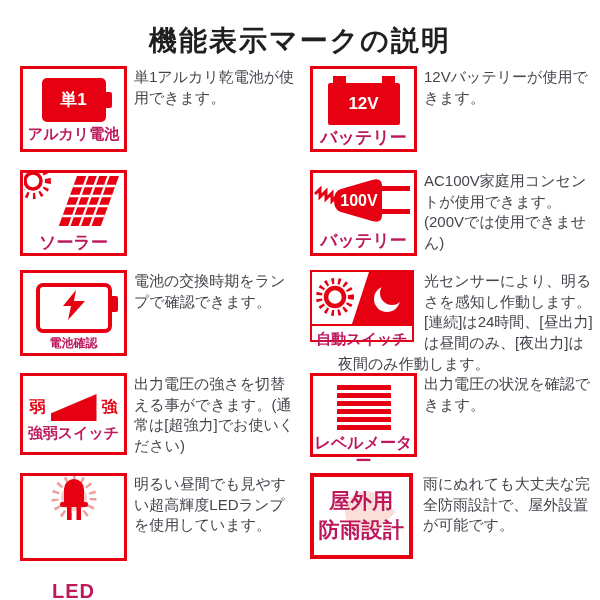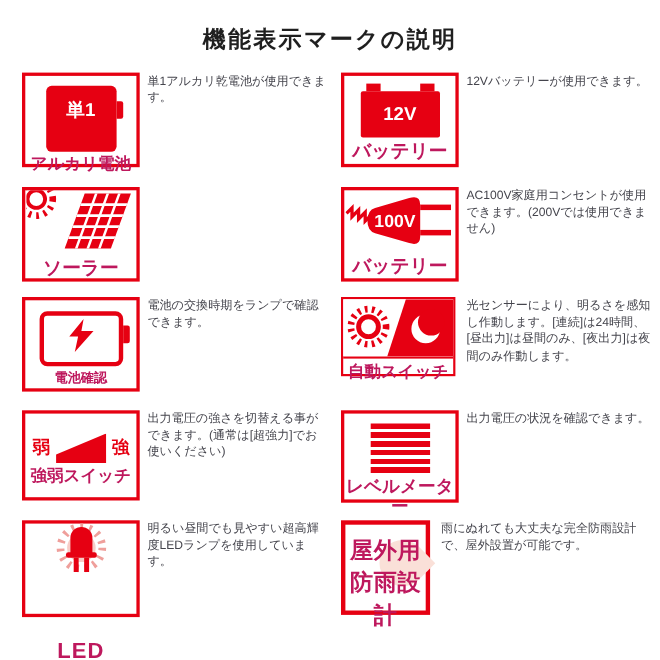--- a/index.html
+++ b/index.html
@@ -1,29 +1,29 @@
 <!DOCTYPE html>
 <html><head>
 <meta charset="utf-8">
 <style>
   html,body{margin:0;padding:0;background:#fff;}
   #page{position:relative;width:600px;height:600px;background:#fff;overflow:hidden;
         font-family:"Liberation Sans","DejaVu Sans",sans-serif;}
   .title{position:absolute;top:22px;left:0;right:0;text-align:center;
-         font-size:21px;font-weight:bold;color:#1f1f1f;letter-spacing:2px;}
+         font-size:28px;font-weight:bold;color:#1f1f1f;letter-spacing:2px;}
   .cell{position:absolute;}
   .c-l{left:20px;width:278px;}
   .c-r{left:310px;width:288px;}
   .r1{top:66px;} .r2{top:170px;} .r3{top:270px;} .r4{top:373px;} .r5{top:473px;}
   .iconbox{float:left;width:107px;height:86px;margin-right:7px;border:3px solid #e60012;
            background:#fff;box-sizing:border-box;text-align:center;position:relative;}
-  .desc{margin:0;padding-top:1px;font-size:11px;line-height:1.38;color:#45454d;padding-left:28px;}
+  .desc{margin:0;padding-top:1px;font-size:15px;line-height:1.38;color:#45454d;padding-left:28px;}
   .icon-label{color:#be185d;font-weight:bold;line-height:1.1;}
   
-  .aa-batt{margin:9px auto 0;width:64px;height:60px;background:#e60012;border-radius:5px;
+  .aa-batt{margin:9px auto 0;width:64px;height:44px;background:#e60012;border-radius:5px;
            position:relative;color:#fff;font-weight:bold;font-size:17px;line-height:44px;}
   .aa-nub{position:absolute;right:-6px;top:14px;width:6px;height:16px;background:#e60012;border-radius:0 2px 2px 0;}
   
   .car-batt{margin:14px auto 0;width:72px;height:42px;background:#e60012;border-radius:2px;
             position:relative;color:#fff;font-weight:bold;font-size:17px;line-height:42px;}
   .car-batt::before,.car-batt::after{content:"";position:absolute;top:-7px;width:13px;height:7px;background:#e60012;}
   .car-batt::before{left:5px;} .car-batt::after{right:5px;}
   
   .chk-batt{margin:10px auto 0;width:68px;height:42px;background:#fff;border:4px solid #e60012;
             border-radius:7px;position:relative;}
@@ -36,21 +36,21 @@
   .wedge-row{display:flex;align-items:center;justify-content:center;gap:5px;margin-top:18px;}
   .wedge-row span{color:#e60012;font-weight:bold;font-size:16px;}
   .wedge{width:46px;height:27px;background:#e60012;
          clip-path:polygon(0 72%,100% 0,100% 100%,0 100%);}
   
   .sm-box{float:left;width:104px;height:72px;margin-right:10px;border:2px solid #e60012;
           box-sizing:border-box;background:#fff;text-align:center;}
   .sm-top{height:52px;border-bottom:2px solid #e60012;display:block;}
   .sm-label{font-size:15px;line-height:25px;}
   
-  .out-box{float:left;width:81px;height:86px;margin-right:10px;border:4px solid #e60012;
+  .out-box{float:left;width:103px;height:86px;margin-right:10px;border:4px solid #e60012;
            box-sizing:border-box;background:#fff;text-align:center;position:relative;}
   .drop{position:absolute;left:31px;top:14px;width:42px;height:42px;background:#fae0d8;
         border-radius:0 50% 50% 50%;transform:rotate(135deg);}
   .out-text{position:relative;margin-top:9px;font-size:21px;line-height:1.4;letter-spacing:0.5px;}
   .lbl-14{font-size:16px;} .lbl-15{font-size:15px;} .lbl-16{font-size:12px;}
   .lbl-17{font-size:17px;} .lbl-20{font-size:20px;letter-spacing:1px;margin-top:44px;} .mt4{margin-top:4px;}
 </style>
 </head>
 <body>
 

